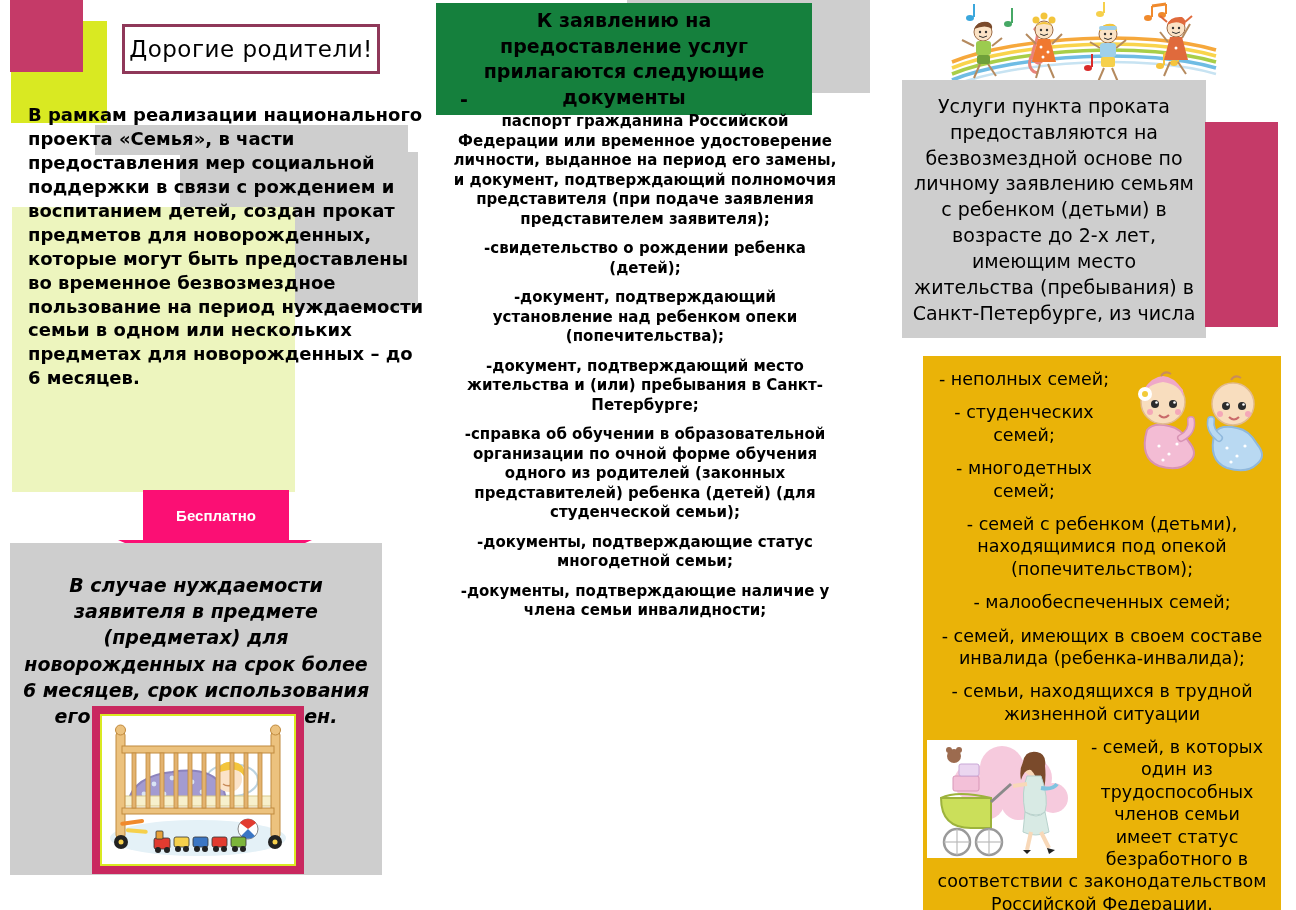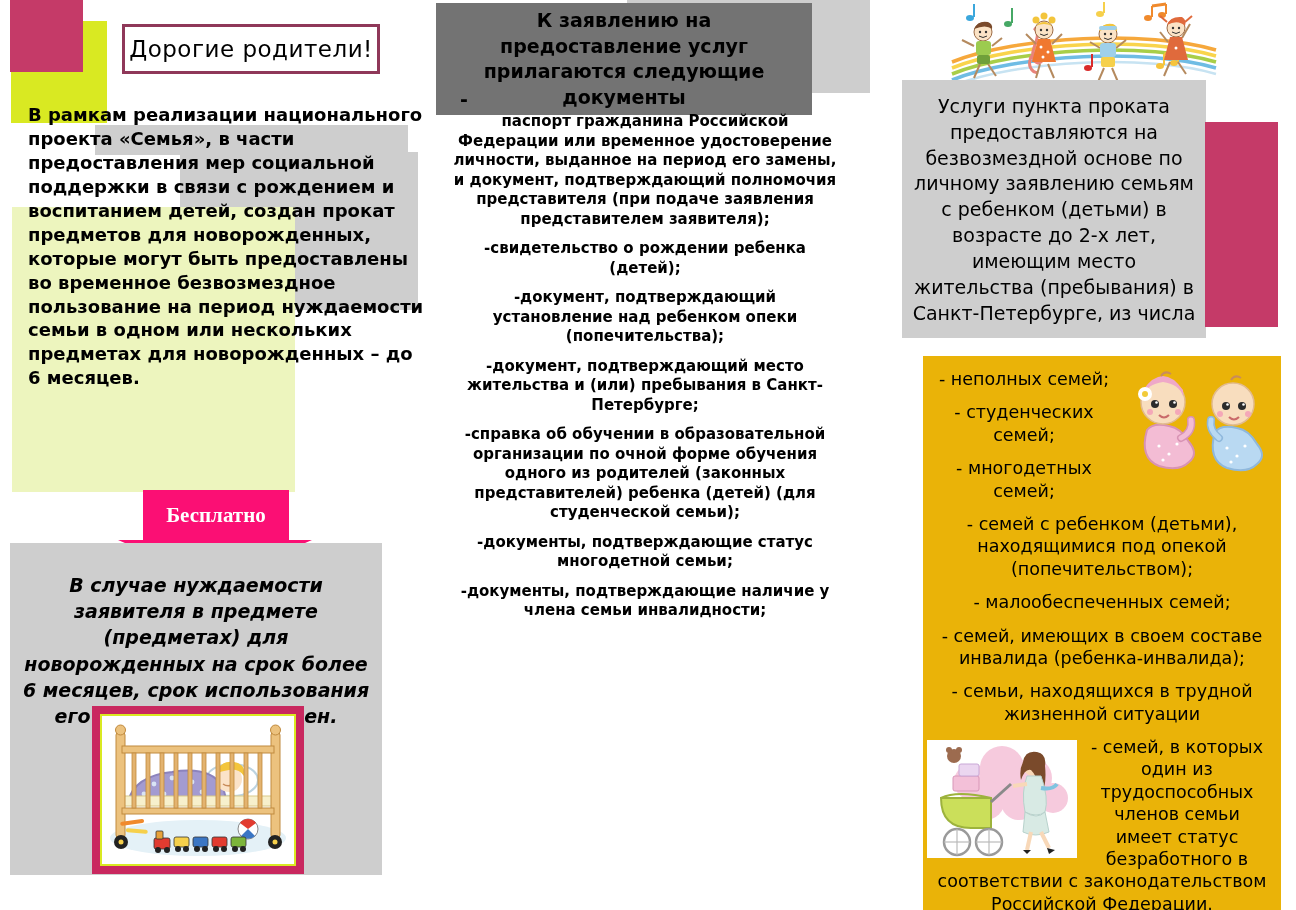--- a/index.html
+++ b/index.html
@@ -11,33 +11,33 @@
   .sq-magenta{left:10px;top:0;width:73px;height:72px;background:#C53A68;}
   .title-box{left:122px;top:24px;width:252px;height:44px;background:#fff;border:3px solid #8F3859;
              display:flex;align-items:center;justify-content:center;}
   .title-box span{font-size:23px;letter-spacing:0.5px;}
   .gray-a{left:95px;top:125px;width:313px;height:30px;background:#CECECE;}
   .gray-b{left:180px;top:152px;width:238px;height:158px;background:#CECECE;}
   .pale{left:12px;top:207px;width:283px;height:285px;background:#EDF5BE;}
   .intro{left:28px;top:103px;width:396px;font-weight:bold;font-size:18px;line-height:1.33;}
   .arrow-shaft{left:143px;top:490px;width:146px;height:50px;background:#FB0F74;
                display:flex;align-items:center;justify-content:center;}
-  .arrow-shaft span{color:#fff;font-weight:bold;font-size:21px;font-family:Liberation Serif, serif;}
+  .arrow-shaft span{color:#fff;font-weight:bold;font-size:15px;font-family:Liberation Sans, sans-serif;}
   .arrow-head{left:118px;top:540px;width:0;height:0;border-left:97px solid transparent;
               border-right:97px solid transparent;border-top:42px solid #FB0F74;}
   .gray-bottom{left:10px;top:543px;width:372px;height:332px;background:#CECECE;}
   .ext-note{left:16px;top:572px;width:360px;text-align:center;font-weight:bold;font-style:italic;
             font-size:19px;line-height:1.38;}
   .crib-frame{left:92px;top:706px;width:212px;height:168px;box-sizing:border-box;
               border:8px solid #C9285F;background:#fff;}
   .crib-inner{width:100%;height:100%;box-sizing:border-box;border:2px solid #D9E922;}
   .crib-inner svg{display:block;width:100%;height:100%;}
   
   .mid-gray{left:627px;top:0;width:243px;height:93px;background:#CECECE;}
-  .mid-header{left:436px;top:3px;width:376px;height:112px;background:#737373;
+  .mid-header{left:436px;top:3px;width:376px;height:112px;background:#15803d;
               display:flex;align-items:flex-start;justify-content:center;}
   .mid-header span{font-weight:bold;font-size:19px;line-height:1.35;text-align:center;
                    white-space:pre-line;padding-top:5px;}
   .mid-dash{left:460px;top:88px;font-weight:bold;font-size:19px;}
   .doc-list{left:452px;top:112px;width:386px;text-align:center;font-weight:bold;
             font-size:15px;line-height:1.3;}
   .doc-item{margin-bottom:10px;}
   
   .kids{left:948px;top:2px;width:272px;height:88px;background:#fff;}
   .kids svg{display:block;width:100%;height:100%;}

